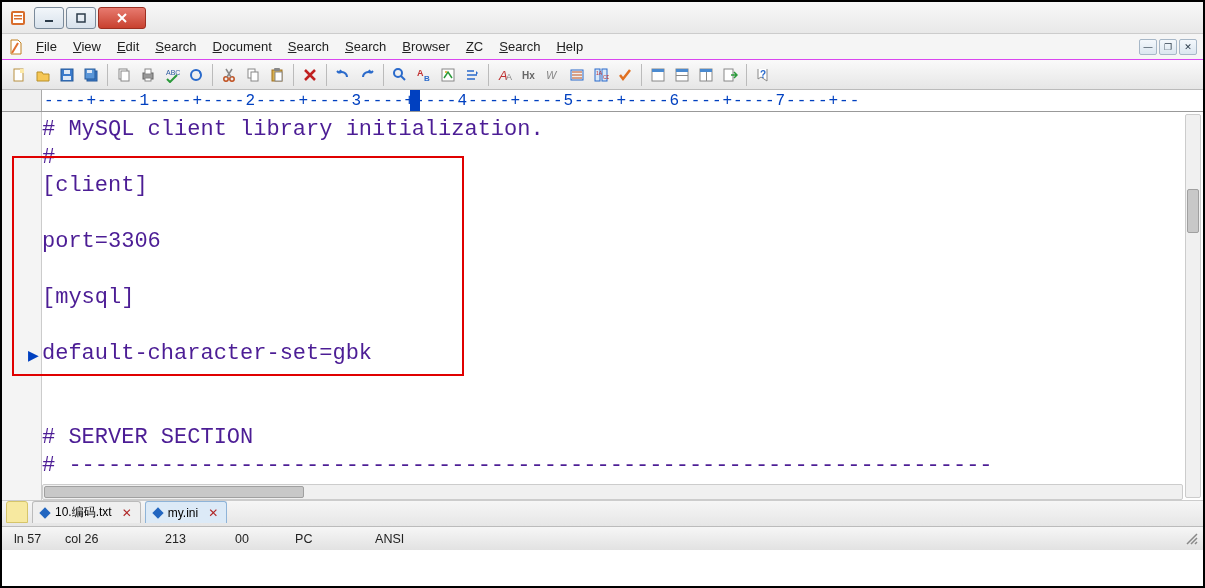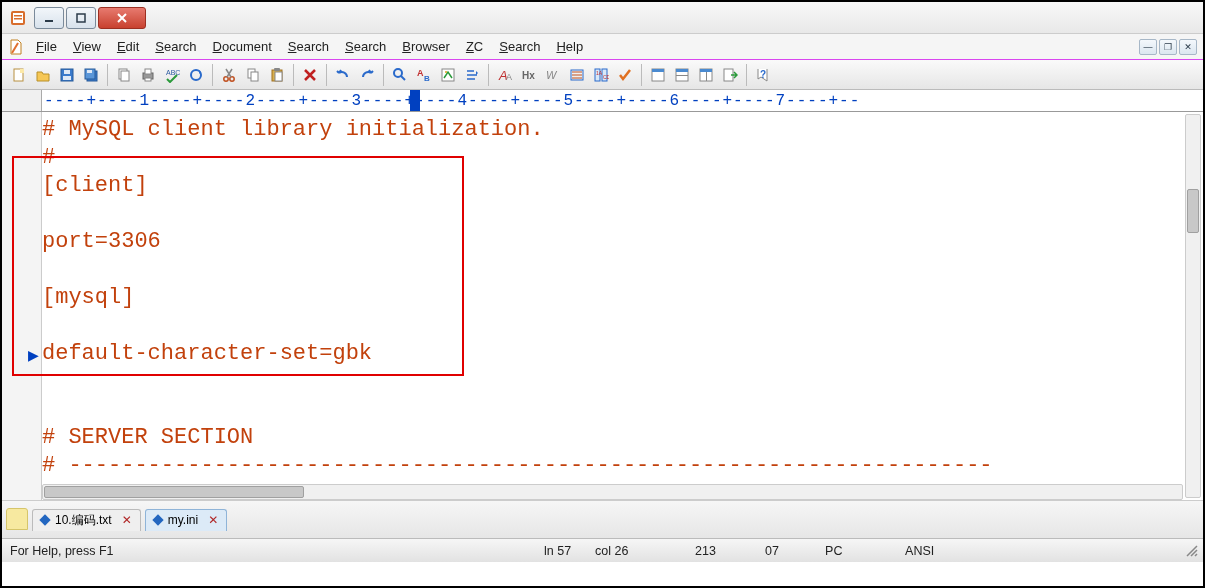--- a/index.html
+++ b/index.html
@@ -29,29 +29,29 @@
 
 .ruler { height: 22px; background:#fff; border-bottom:1px solid #999; display:flex; align-items:center; overflow:hidden; }
 .ruler .ruler-text { font-family: "Courier New", monospace; font-size:16px; color:#0040c0; white-space: pre; margin-left: 42px; letter-spacing: 1px; }
 .ruler .leftcell { width:40px; height:100%; border-right:1px solid #aaa; background:#f0f0f0; position:absolute; }
 .ruler .caret { position:absolute; left:408px; top:0; width:10px; height:22px; background:#0040c0; }
 
 
 .editor-wrap { position:relative; height: 388px; background:#fff; }
 .gutter { position:absolute; left:0; top:0; bottom:0; width:40px; background:#f4f4f4; border-right:1px solid #ccc; }
 .gutter .cur { position:absolute; left:26px; top:235px; color:#0040c0; font-size:14px; }
-.editor { position:absolute; left:40px; right:20px; top:0; bottom:18px; font-family:"Courier New",monospace; font-size:22px; color:#c2410c; white-space:pre; padding-top:4px; line-height:28px; overflow:hidden; }
+.editor { position:absolute; left:40px; right:20px; top:0; bottom:18px; font-family:"Courier New",monospace; font-size:22px; color:#4c1d95; white-space:pre; padding-top:4px; line-height:28px; overflow:hidden; }
 .highlight-box { position:absolute; left:10px; top:44px; width:452px; height:220px; border:2px solid #e00000; pointer-events:none; }
 .vscroll { position:absolute; right:2px; top:2px; bottom:2px; width:16px; background:#f0f0f0; border:1px solid #ccc; border-radius:2px; }
 .vscroll .thumb { position:absolute; left:1px; right:1px; top:74px; height:44px; background:#c8c8c8; border:1px solid #a0a0a0; border-radius:2px; }
 .hscroll { position:absolute; left:40px; right:20px; bottom:0; height:16px; background:#f0f0f0; border:1px solid #ccc; border-radius:2px; }
 .hscroll .thumb { position:absolute; top:1px; bottom:1px; left:1px; width:260px; background:#c8c8c8; border:1px solid #a0a0a0; border-radius:2px; }
 
 
-.doctab-area { height: 38px; background:linear-gradient(#f6f6f6,#e6e6e6); border-top:1px solid #ccc; display:flex; align-items:center; padding-left:4px; }
+.doctab-area { height: 26px; background:linear-gradient(#f6f6f6,#e6e6e6); border-top:1px solid #ccc; display:flex; align-items:flex-start; padding-left:4px; }
 .doctab-area .tabhandle { width:22px; height:22px; background:#f7e9a0; border:1px solid #d6c56a; border-radius:3px 3px 0 0; margin-bottom:1px; }
 .doctab { height:22px; display:flex; align-items:center; padding:0 8px; font-size:12px; border:1px solid #bbb; border-bottom:none; margin-left:4px; border-radius:3px 3px 0 0; background:#efefef; }
 .doctab.active { background:#dceaf7; border-color:#8fb4d8; }
 .doctab .dia { width:8px; height:8px; background:#2266c0; transform:rotate(45deg); margin-right:6px; }
 .doctab .x { margin-left:10px; color:#b02626; font-size:12px; cursor:pointer; }
 
 
 .statusbar { height: 24px; background:linear-gradient(#f6f6f6,#e2e2e2); border-top:1px solid #bbb; display:flex; align-items:center; font-size:12.5px; color:#222; }
 .statusbar .cell { padding:0 12px; }
 .statusbar .cell.first { flex:0 0 530px; padding-left:8px; }
@@ -342,25 +342,24 @@
     <span class="x">✕</span>
   </div>
   <div class="doctab active">
     <span class="dia"></span>
     <span>my.ini</span>
     <span class="x">✕</span>
   </div>
 </div>
 
 <div class="statusbar">
-  <div class="cell first">For Help, press F1</div>
   <div class="cell">ln 57</div>
   <div class="cell" style="flex:0 0 100px">col 26</div>
   <div class="cell" style="flex:0 0 70px">213</div>
-  <div class="cell" style="flex:0 0 60px">07</div>
+  <div class="cell" style="flex:0 0 60px">00</div>
   <div class="cell" style="flex:0 0 80px">PC</div>
   <div class="cell" style="flex:0 0 80px">ANSI</div>
   <span class="grip">
     <svg width="14" height="14">
         <path d="M2 12 L12 2 M6 12 L12 6 M10 12 L12 10" stroke="#888" stroke-width="1.5"></path>
       </svg>
   </span>
 </div>
 
 </body></html>

